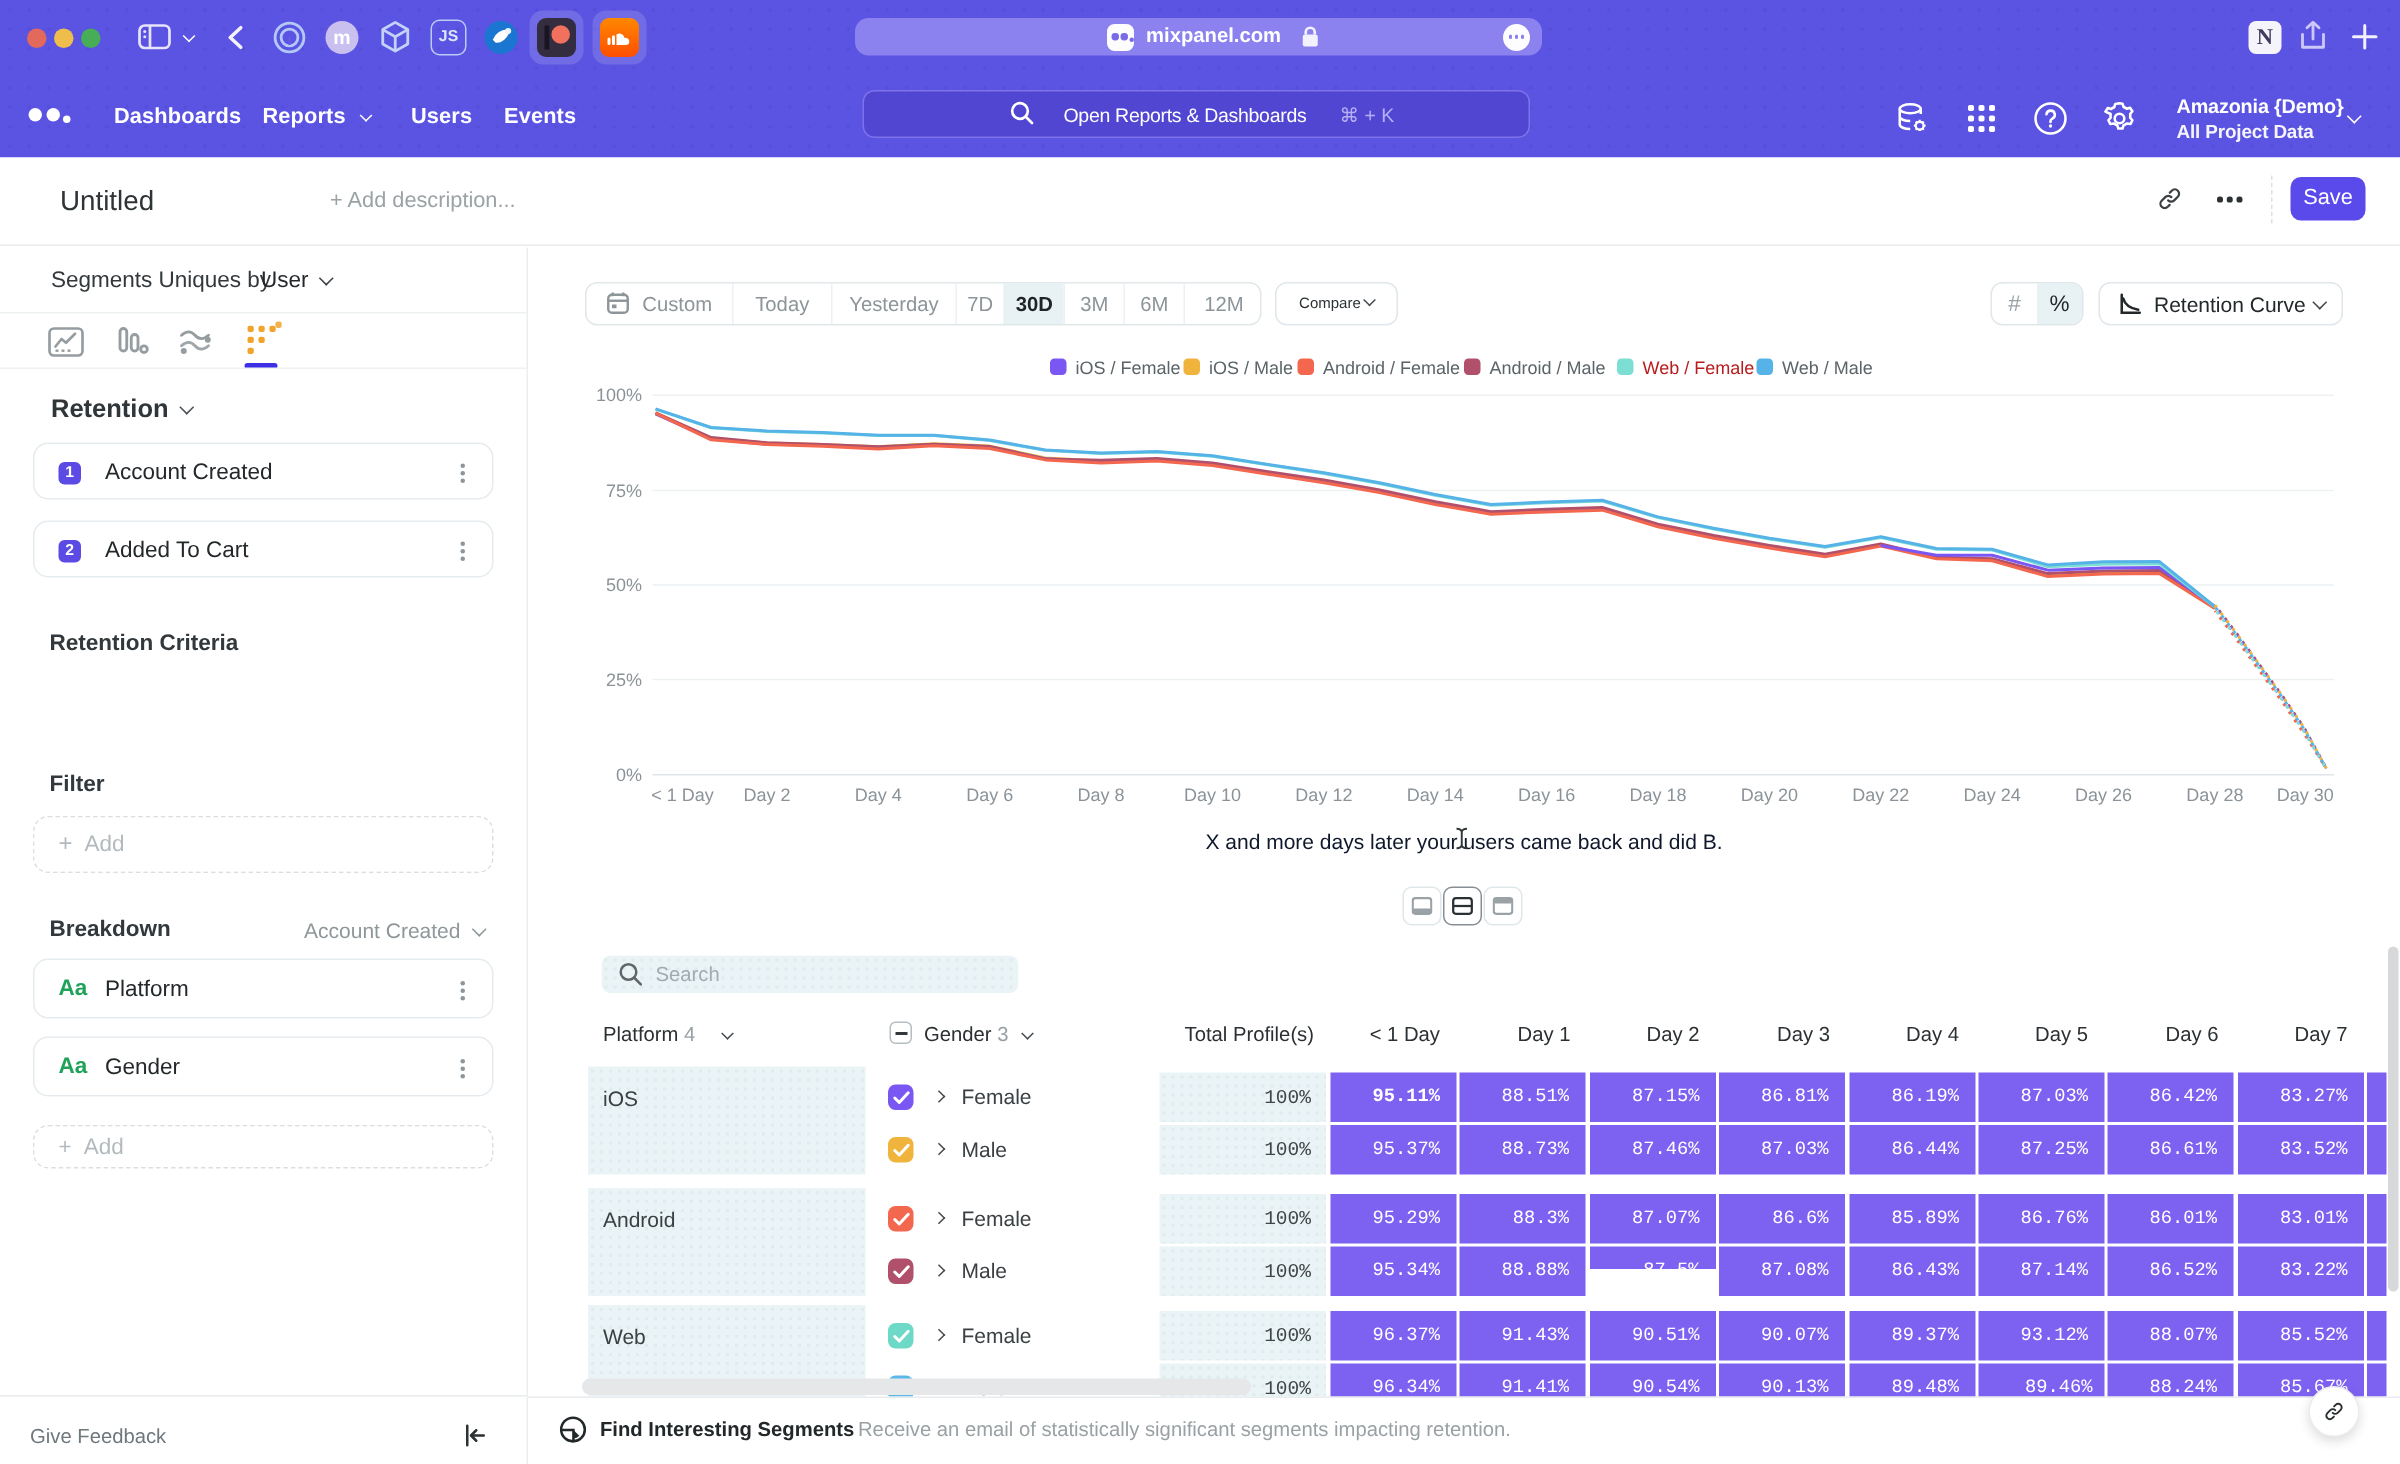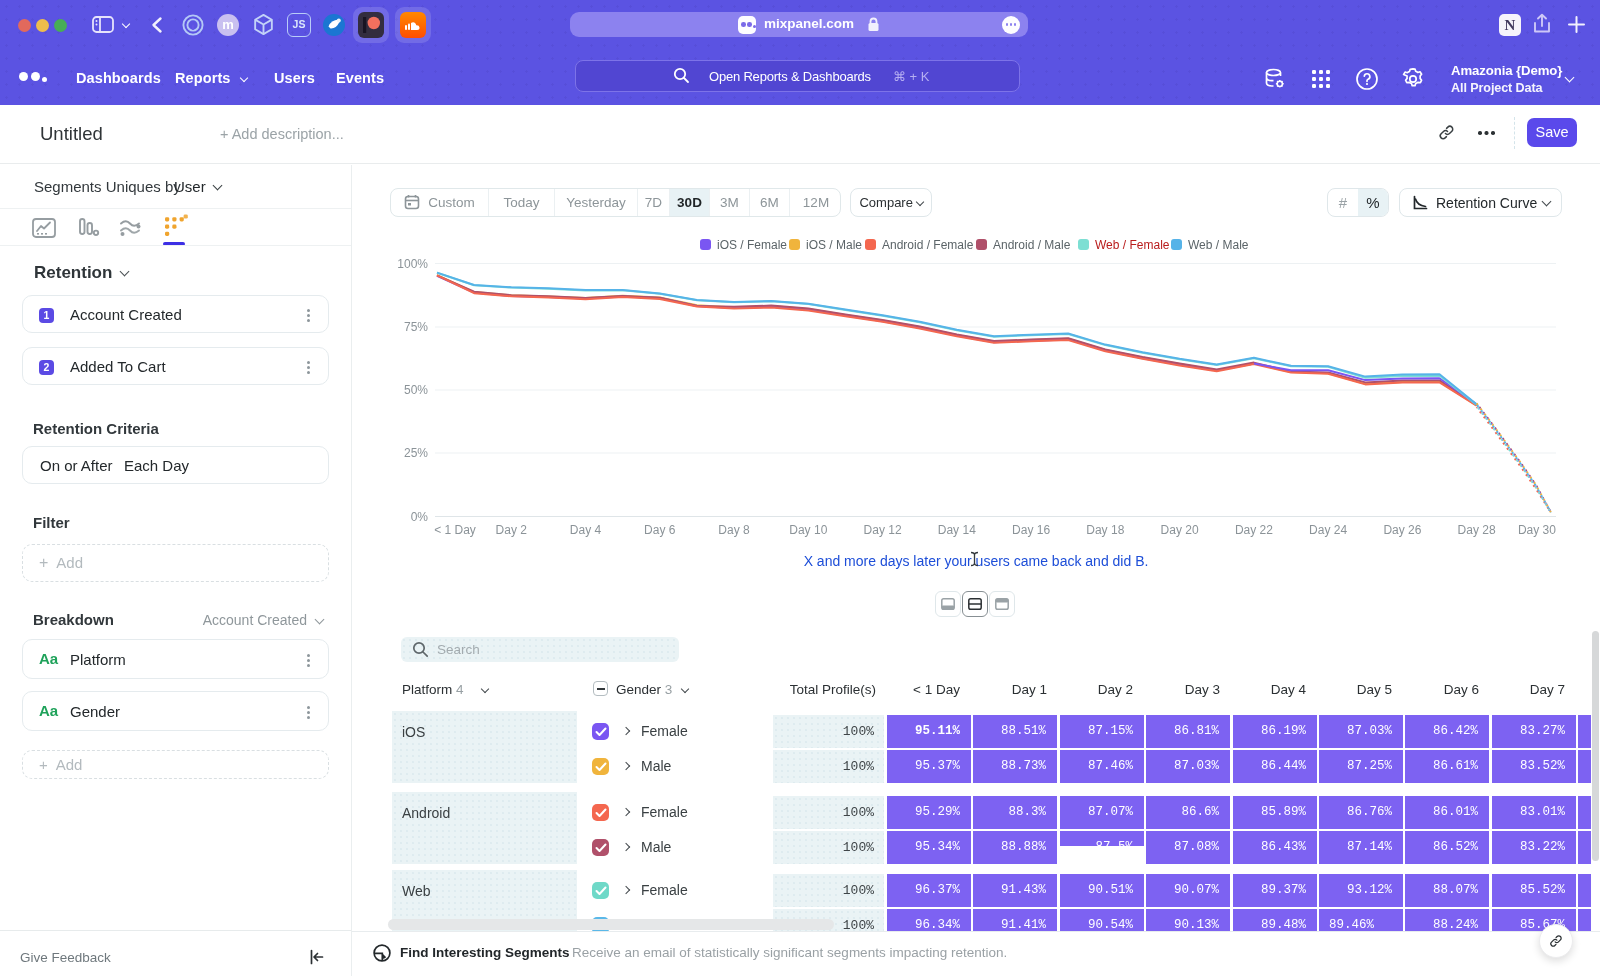--- a/index.html
+++ b/index.html
@@ -18,21 +18,21 @@
 #hdr{position:absolute;left:0;top:105px;width:1600px;height:59px;background:#fff;border-bottom:1px solid #e9eced;}
 
 #side{position:absolute;left:0;top:165px;width:352px;height:811px;background:#fff;border-right:1px solid #eaeeef;}
 .scard{position:absolute;left:22px;width:307px;background:#fff;border:1px solid #e5ebee;border-radius:10px;}
 .shead{position:absolute;left:33px;font-size:15px;font-weight:700;color:#32383c;}
 .badge{position:absolute;left:16px;top:12px;width:15px;height:15px;border-radius:4px;background:#5b4ae4;color:#fff;font-size:10.5px;font-weight:700;text-align:center;line-height:15px;}
 .cardlabel{position:absolute;left:47px;top:10px;font-size:15px;color:#23282b;}
 .ckebab{position:absolute;right:18px;top:11px;}
 .dashcard{position:absolute;left:22px;width:307px;border:1px dashed #d9dfe2;border-radius:10px;color:#b3babe;font-size:15px;}
 
-.btn{position:absolute;border:1px solid #dfe7ea;border-radius:8px;background:#fff;font-size:13px;color:#2b3033;}
+.btn{position:absolute;border:1px solid #dfe7ea;border-radius:8px;background:#fff;font-size:10px;color:#2b3033;}
 .seg{position:absolute;top:0;height:27px;line-height:27px;text-align:center;color:#8d9599;font-size:13.5px;}
 .axl{font-size:12px;fill:#8b9398;}
 .ayl{font-size:12px;fill:#8b9398;}
 
 .hatch{background:#eaf3f5;background-image:radial-gradient(rgba(120,170,190,0.10) 1px,transparent 1.1px);background-size:6px 6px;}
 .pcell{position:absolute;background:#7d62f2;color:#fff;font-family:"Liberation Mono",monospace;font-size:12.5px;text-align:right;}
 .tcell{position:absolute;left:773px;width:111px;font-family:"Liberation Mono",monospace;font-size:13px;color:#3f4548;text-align:right;}
 .thead{position:absolute;top:682px;font-size:13.5px;color:#2b3033;}
 .cbx{position:absolute;left:592px;width:17px;height:17px;border-radius:5px;}
 .cbx svg{position:absolute;left:2.5px;top:3.5px;}
@@ -223,24 +223,20 @@
 <div class="scard" style="top:182px;height:38px;">
       <span class="badge">2</span>
       <span class="cardlabel">Added To Cart</span>
       <span class="kebab ckebab">
         <i></i>
         <i></i>
         <i></i>
       </span>
     </div>
 <div class="shead" style="top:255px;">Retention Criteria</div>
-<div class="scard" style="top:281px;height:38px;">
-      <span class="cardlabel" style="left:17px;">On or After</span>
-      <span class="cardlabel" style="left:101px;">Each Day</span>
-    </div>
 <div class="shead" style="top:349px;">Filter</div>
 <div class="dashcard" style="top:379px;height:38px;line-height:36px;"><span style="margin-left:16px;font-size:16px;">+</span><span style="margin-left:8px;">Add</span></div>
 <div class="shead" style="top:446px;">Breakdown</div>
 <div class="abs" style="right:44px;top:447px;font-size:14px;color:#8f979b;">Account Created</div>
 <span class="chev abs" style="right:28px;top:451px;border-color:#8f979b;"></span>
 <div class="scard" style="top:474px;height:40px;">
       <span class="abs" style="left:16px;top:10px;color:#1fa25a;font-size:15px;font-weight:700;">Aa</span>
       <span class="cardlabel" style="top:11px;">Platform</span>
       <span class="ckebab kebab" style="top:12px;">
         <i></i>
@@ -336,21 +332,21 @@
 <polyline points="901.9,113.6 939.0,120.2 976.1,120.2 1013.3,130.1 1050.4,128.6 1087.5,128.3 1124.6,154.3" fill="none" stroke="#7a56f2" stroke-width="2" stroke-linejoin="round"></polyline>
 <polyline points="85.0,22.7 122.1,35.2 159.3,37.6 196.4,38.7 233.5,40.4 270.6,40.3 307.8,43.7 344.9,50.2 382.0,52.3 419.2,51.3 456.3,54.1 493.4,59.9 530.6,65.7 567.7,72.3 604.8,80.2 642.0,86.8 679.1,85.2 716.2,84.0 753.3,95.1 790.5,102.7 827.6,109.3 864.7,114.9 901.9,108.3 939.0,116.2 976.1,116.7 1013.3,127.8 1050.4,126.1 1087.5,125.8 1124.6,154.7" fill="none" stroke="#7ddfd3" stroke-width="2" stroke-linejoin="round"></polyline>
 <polyline points="85.0,22.6 122.1,35.0 159.3,37.3 196.4,38.3 233.5,40.1 270.6,40.1 307.8,43.4 344.9,50.0 382.0,52.0 419.2,51.0 456.3,53.8 493.4,59.6 530.6,65.2 567.7,71.8 604.8,79.7 642.0,86.3 679.1,84.7 716.2,83.5 753.3,94.6 790.5,102.2 827.6,108.8 864.7,114.4 901.9,107.8 939.0,115.7 976.1,116.2 1013.3,126.6 1050.4,124.5 1087.5,124.3 1124.6,154.4" fill="none" stroke="#56b3e8" stroke-width="2" stroke-linejoin="round"></polyline>
 <polyline points="1124.6,153.4 1139.5,173.0 1154.3,193.2 1169.2,213.5 1184.0,235.1 1198.9,262.4" fill="none" stroke="#f0b43c" stroke-width="2" stroke-dasharray="2 4.5" stroke-dashoffset="0.0"></polyline>
 <polyline points="1124.6,157.2 1139.5,176.8 1154.3,197.0 1169.2,217.3 1184.0,238.9 1198.9,262.4" fill="none" stroke="#f4674f" stroke-width="2" stroke-dasharray="2 4.5" stroke-dashoffset="1.1"></polyline>
 <polyline points="1124.6,153.4 1139.5,173.0 1154.3,193.2 1169.2,213.5 1184.0,235.1 1198.9,262.4" fill="none" stroke="#b0506a" stroke-width="2" stroke-dasharray="2 4.5" stroke-dashoffset="2.2"></polyline>
 <polyline points="1124.6,155.0 1139.5,174.5 1154.3,194.8 1169.2,215.0 1184.0,236.6 1198.9,262.4" fill="none" stroke="#7a56f2" stroke-width="2" stroke-dasharray="2 4.5" stroke-dashoffset="3.3"></polyline>
 <polyline points="1124.6,156.0 1139.5,175.5 1154.3,195.8 1169.2,216.0 1184.0,237.6 1198.9,262.4" fill="none" stroke="#7ddfd3" stroke-width="2" stroke-dasharray="2 4.5" stroke-dashoffset="4.4"></polyline>
 <polyline points="1124.6,154.4 1139.5,174.0 1154.3,194.2 1169.2,214.5 1184.0,236.1 1198.9,262.4" fill="none" stroke="#56b3e8" stroke-width="2" stroke-dasharray="2 4.5" stroke-dashoffset="5.5"></polyline>
   </svg>
-<div class="abs" style="left:352px;top:553px;width:1248px;text-align:center;font-size:14px;color:#1d4ed8;">X and more days later your users came back and did B.</div>
+<div class="abs" style="left:352px;top:553px;width:1248px;text-align:center;font-size:14px;color:#0f172a;">X and more days later your users came back and did B.</div>
 <svg class="abs" style="left:969px;top:551px;" width="11" height="16" viewBox="0 0 11 16">
     <path d="M2 1.5 q3.5 0 3.5 2.5 q0-2.5 3.5-2.5 M2 14.5 q3.5 0 3.5-2.5 q0 2.5 3.5 2.5 M5.5 4 v8" fill="none" stroke="#33383b" stroke-width="1.3"></path>
   </svg>
 <div class="btn" style="left:935px;top:591px;width:26px;height:26px;border-radius:6px;"></div>
 <svg class="abs" style="left:941px;top:598px;" width="14" height="12" viewBox="0 0 14 12">
     <rect x="0.8" y="0.8" width="12.4" height="10.4" rx="1.8" fill="none" stroke="#9aa2a6" stroke-width="1.5"></rect>
     <rect x="0.8" y="7.6" width="12.4" height="3.6" rx="1.2" fill="#9aa2a6"></rect>
   </svg>
 <div class="btn" style="left:962px;top:591px;width:26px;height:26px;border-radius:6px;border-color:#878f93;"></div>
 <svg class="abs" style="left:968px;top:598px;" width="14" height="12" viewBox="0 0 14 12">
@@ -489,21 +485,21 @@
   </div>
 <div class="rowchev" style="top:922px;"></div>
 <div class="rowlab" style="top:917px;">Male</div>
 <div class="abs hatch" style="left:773px;top:909px;width:111px;height:33px;"></div>
 <div class="tcell" style="top:918px;padding-right:10px;">100%</div>
 <div class="pcell" style="left:887px;top:909px;width:84px;height:33px;line-height:33px;padding-right:11px;">96.34%</div>
 <div class="pcell" style="left:973px;top:909px;width:84px;height:33px;line-height:33px;padding-right:11px;">91.41%</div>
 <div class="pcell" style="left:1060px;top:909px;width:84px;height:33px;line-height:33px;padding-right:11px;">90.54%</div>
 <div class="pcell" style="left:1146px;top:909px;width:84px;height:33px;line-height:33px;padding-right:11px;">90.13%</div>
 <div class="pcell" style="left:1233px;top:909px;width:84px;height:33px;line-height:33px;padding-right:11px;">89.48%</div>
-<div class="pcell" style="left:1319px;top:909px;width:84px;height:33px;line-height:33px;padding-right:29px;">89.46%</div>
+<div class="pcell" style="left:1319px;top:909px;width:84px;height:33px;line-height:33px;padding-right:8px;">89.46%</div>
 <div class="pcell" style="left:1405px;top:909px;width:84px;height:33px;line-height:33px;padding-right:11px;">88.24%</div>
 <div class="pcell" style="left:1492px;top:909px;width:84px;height:33px;line-height:33px;padding-right:11px;">85.67%</div>
 <div class="pcell" style="left:1578px;top:909px;width:13px;height:33px;line-height:33px;padding-right:11px;"></div>
 <div class="abs" style="left:1592px;top:631px;width:7px;height:230px;border-radius:4px;background:#d6d8d9;"></div>
 <div class="abs" style="left:388px;top:919px;width:446px;height:11px;border-radius:6px;background:#e5e7e8;"></div>
 <div class="abs" style="left:352px;top:931px;width:1248px;height:45px;background:#fff;border-top:1px solid #e8ecee;"></div>
 <svg class="abs" style="left:373px;top:943.5px;" width="18" height="18" viewBox="0 0 18 18">
     <circle cx="9" cy="9" r="7.9" fill="none" stroke="#23282b" stroke-width="1.7"></circle>
     <path d="M1.5 9.3 H9.3 V16.8" fill="none" stroke="#23282b" stroke-width="1.7"></path>
     <path d="M9.3 9.3 L13.2 13.2 A5.5 5.5 0 0 1 9.3 15 Z" fill="#23282b"></path>

